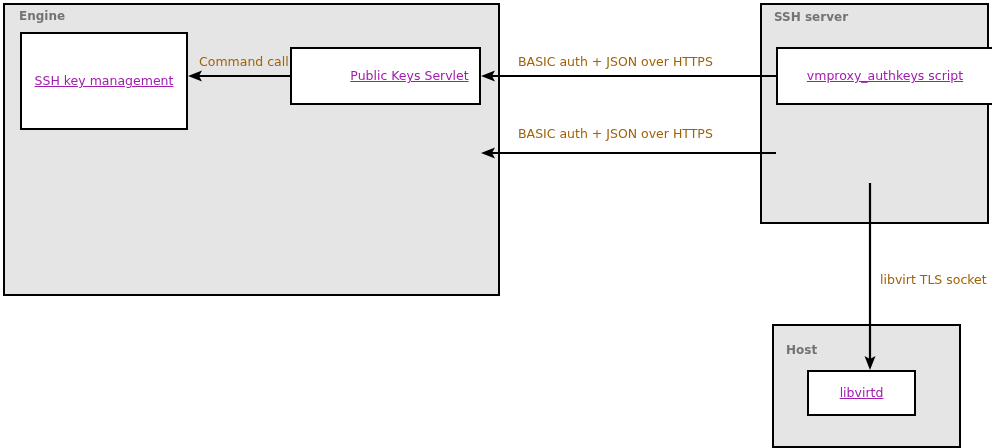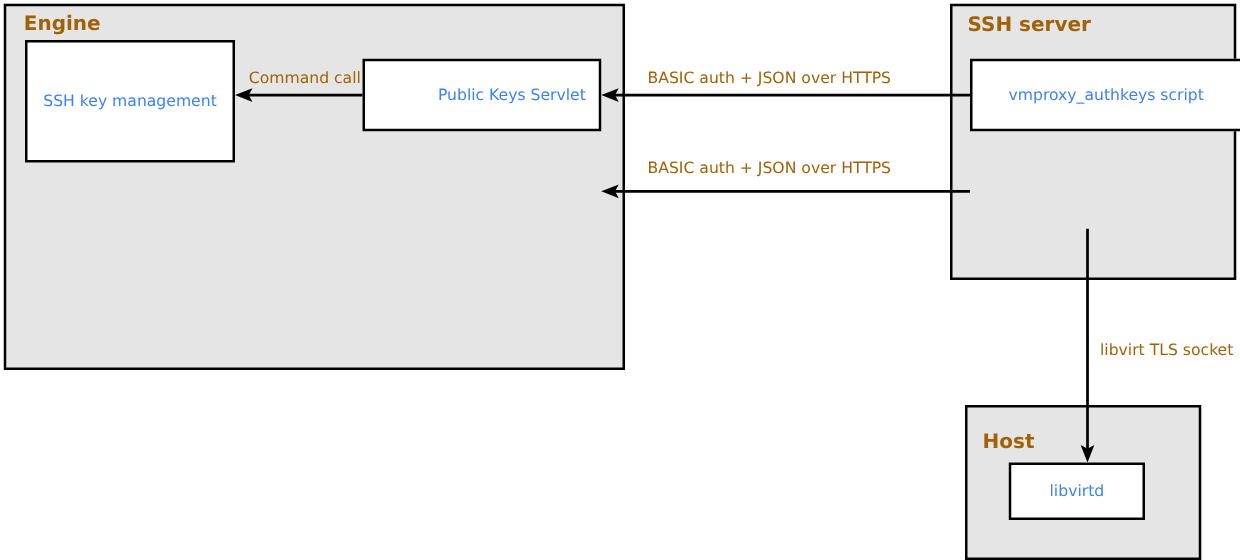--- a/index.html
+++ b/index.html
@@ -16,40 +16,41 @@
     overflow: hidden;
   }
   .container-box {
     position: absolute;
     background: #e5e5e5;
     border: 2px solid #000000;
     box-sizing: border-box;
   }
   .container-title {
     position: absolute;
-    font-size: 16px;
+    font-size: 12px;
     font-weight: bold;
-    color: #a16207;
+    color: #737373;
     white-space: nowrap;
   }
   .node-box {
     position: absolute;
     background: #ffffff;
     border: 2px solid #000000;
     box-sizing: border-box;
     display: flex;
     align-items: center;
     justify-content: center;
   }
   .node-label {
     font-size: 12.5px;
-    color: #3b82f6;
+    color: #a21caf;
     white-space: nowrap;
     text-align: left;
     line-height: 1.1;
+    text-decoration: underline;
   }
   .edge-label {
     position: absolute;
     font-size: 12.5px;
     color: #a16207;
     white-space: nowrap;
   }
   .edge-svg {
     position: absolute;
     left: 0;

